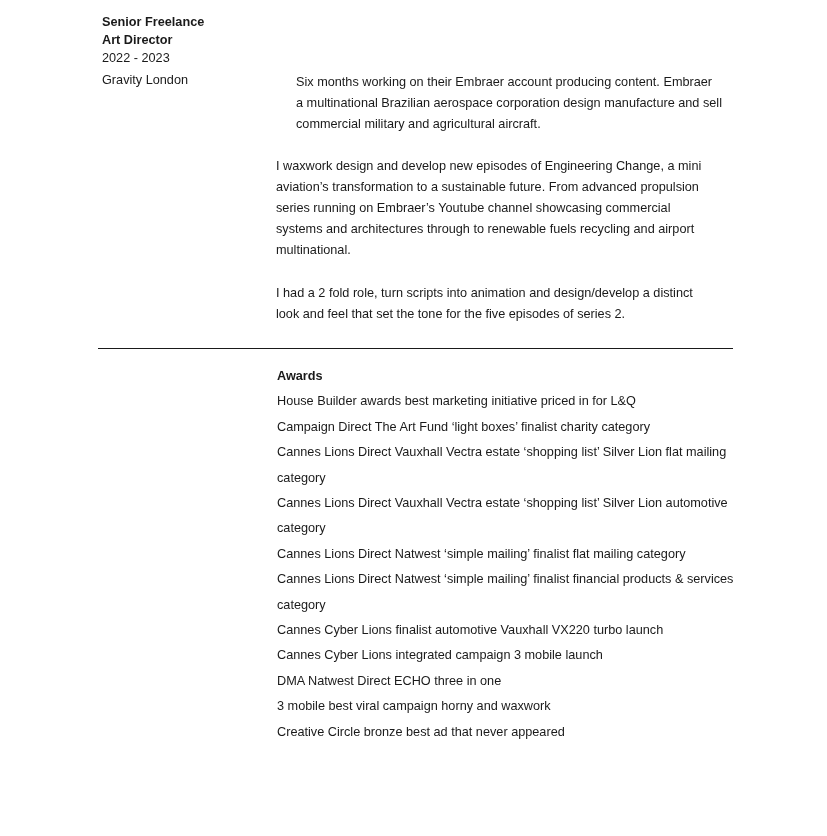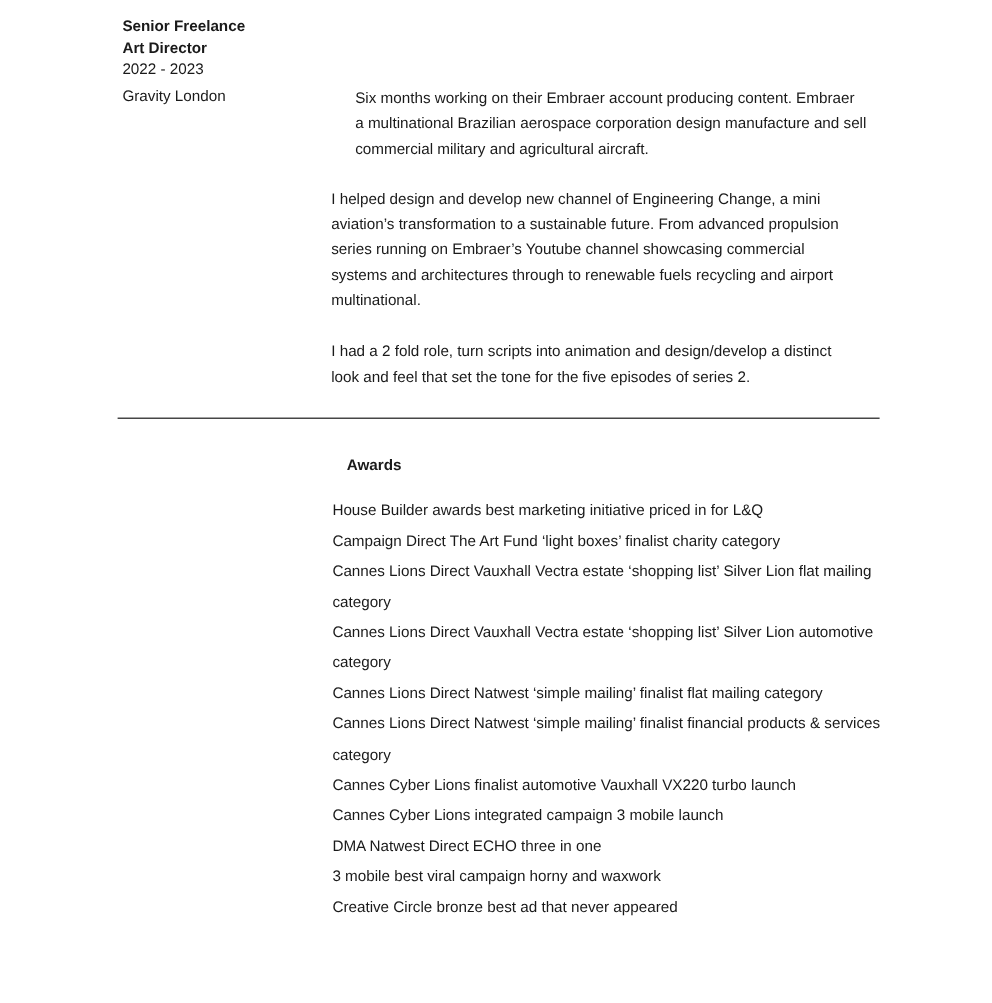--- a/index.html
+++ b/index.html
@@ -48,21 +48,21 @@
     margin: 0;
   }
   .awards-block {
     left: 277px; top: 364px;
     width: 472px;
     line-height: 25.4px;
   }
   .awards-heading {
     font-weight: bold;
     font-size: 12.7px;
-    margin: 12px;
+    margin: 0;
   }
   .award-item {
     font-weight: normal;
   }
 </style>
 </head>
 <body>
 
 <div class="page">
 
@@ -73,21 +73,21 @@
   </div>
   <div class="abs company">Gravity London</div>
 
   <div class="abs para para-1">
     <div>Six months working on their Embraer account producing content. Embraer</div>
     <div>a multinational Brazilian aerospace corporation design manufacture and sell</div>
     <div>commercial military and agricultural aircraft.</div>
   </div>
 
   <div class="abs para para-2">
-    <div>I helped design and develop new channel of Engineering Change, a mini</div>
+    <div>I waxwork design and develop new episodes of Engineering Change, a mini</div>
     <div>aviation’s transformation to a sustainable future. From advanced propulsion</div>
     <div>series running on Embraer’s Youtube channel showcasing commercial</div>
     <div>systems and architectures through to renewable fuels recycling and airport</div>
     <div>multinational.</div>
   </div>
 
   <div class="abs para para-3">
     <div>I had a 2 fold role, turn scripts into animation and design/develop a distinct</div>
     <div>look and feel that set the tone for the five episodes of series 2.</div>
   </div>

